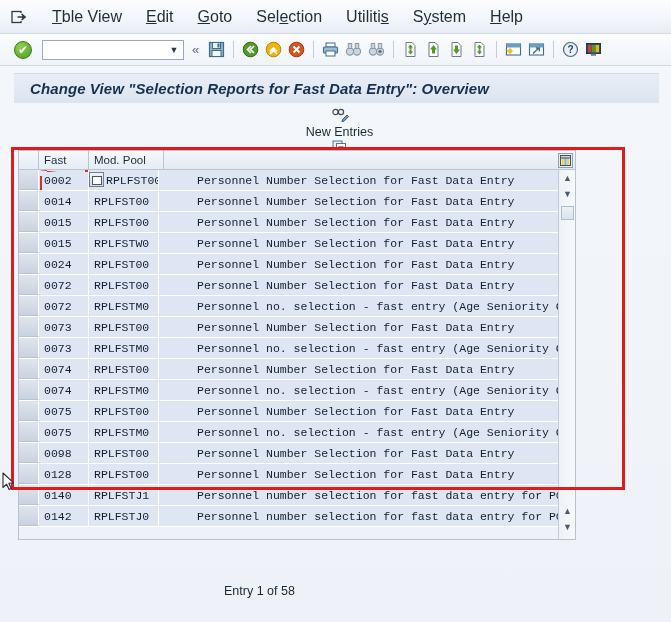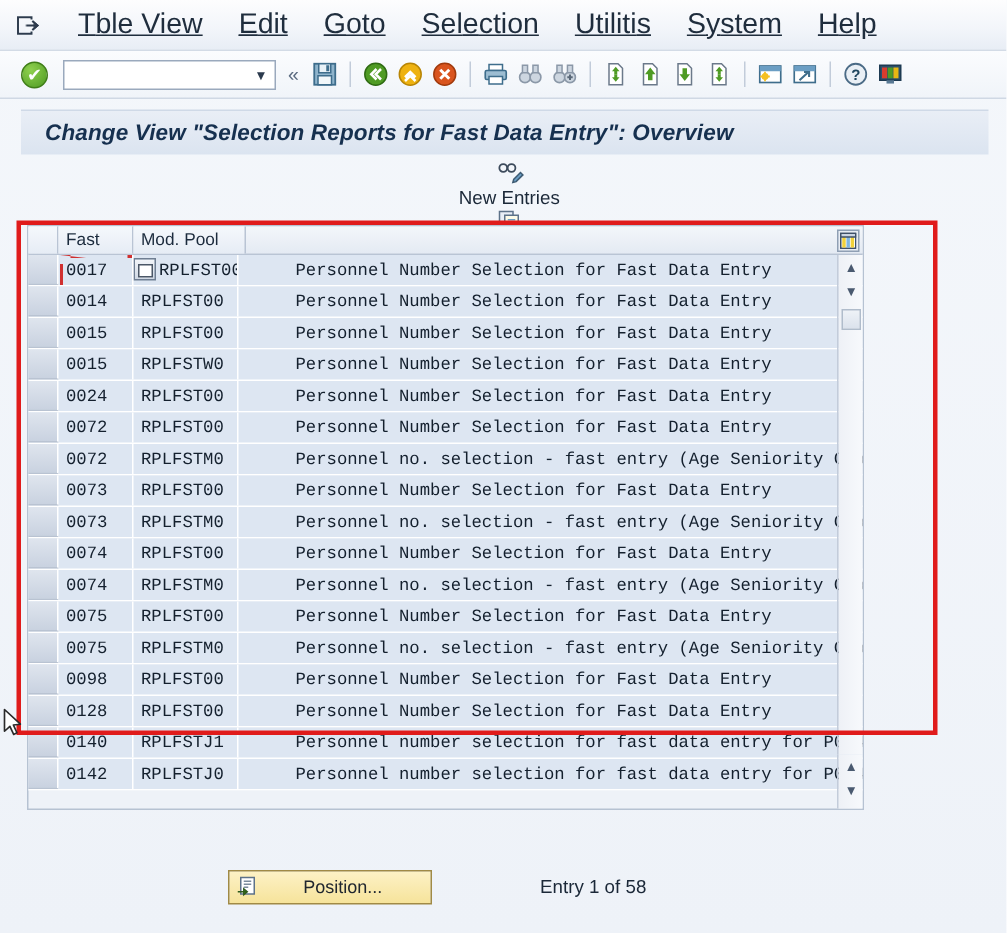--- a/index.html
+++ b/index.html
@@ -25,26 +25,25 @@
     display: flex; align-items: center;
     padding-left: 8px;
   }
   .menu-sysicon {
     width: 22px; height: 20px;
     display: flex; align-items: center; justify-content: center;
     margin-right: 10px;
     color: #3c4858;
   }
   .menu-item {
-    font-size: 19px;
+    font-size: 16px;
     color: #1f2d3d;
     padding: 2px 12px;
     white-space: nowrap;
     cursor: default;
-    text-decoration: underline;
   }
   .menu-item .ul { text-decoration: underline; }
 
   
   .toolbar {
     position: absolute; left: 0; top: 34px;
     width: 671px; height: 32px;
     background: linear-gradient(#fbfcfe 0%, #f0f4f9 100%);
     border-bottom: 1px solid #cfd8e4;
     display: flex; align-items: center;
@@ -494,21 +493,21 @@
           <rect x="4.3" y="3" width="2.3" height="7" fill="#7fb6e0"></rect>
           <rect x="7.1" y="3" width="2.3" height="7" fill="#f2d23a"></rect>
           <rect x="0.5" y="0.5" width="10" height="2.5" fill="#c9d4e2" stroke="#3f5168" stroke-width="1"></rect>
         </svg>
       </div>
     </div>
 
     <div class="tbody">
         <div class="trow">
           <div class="c c-sel"></div>
-          <div class="c c-type cursor-cell">0017</div>
+          <div class="c c-type cursor-cell">0002</div>
           <div class="c c-pool" style="position: relative; padding-left: 17px;">RPLFST00<span class="vh-icon"></span></div>
           <div class="c c-title">Personnel Number Selection for Fast Data Entry</div>
         </div>
         <div class="trow">
           <div class="c c-sel"></div>
           <div class="c c-type">0014</div>
           <div class="c c-pool">RPLFST00</div>
           <div class="c c-title">Personnel Number Selection for Fast Data Entry</div>
         </div>
         <div class="trow">
@@ -617,26 +616,16 @@
 
   <div class="annot"></div>
 
   <div class="mouse">
     <svg width="14" height="20" viewBox="0 0 14 20">
       <path d="M1 1 1 15.5 4.6 12.2 7.1 17.6 9.3 16.5 6.9 11.3 11.6 10.8z" fill="#ffffff" stroke="#2a2a2a" stroke-width="1.1" stroke-linejoin="round"></path>
     </svg>
   </div>
 
   <div class="footer">
-    <div class="posbtn">
-      <div class="pb-ico">
-        <svg width="15" height="15" viewBox="0 0 15 15">
-          <rect x="2.5" y="1" width="9" height="11" fill="#fff" stroke="#5d7289" stroke-width="1"></rect>
-          <path d="M4.5 3.5h5M4.5 5.5h5M4.5 7.5h3" stroke="#7b8b9c" stroke-width="0.9"></path>
-          <path d="M0.5 10.5h6M4.5 8.5l2.4 2-2.4 2z" fill="#4f9b24" stroke="#2d5a1a" stroke-width="0.9"></path>
-        </svg>
-      </div>
-      <span class="pb-lbl">Position...</span>
-    </div>
     <div class="entrytxt">Entry 1 of 58</div>
   </div>
 
 </div>
 
 </body></html>

